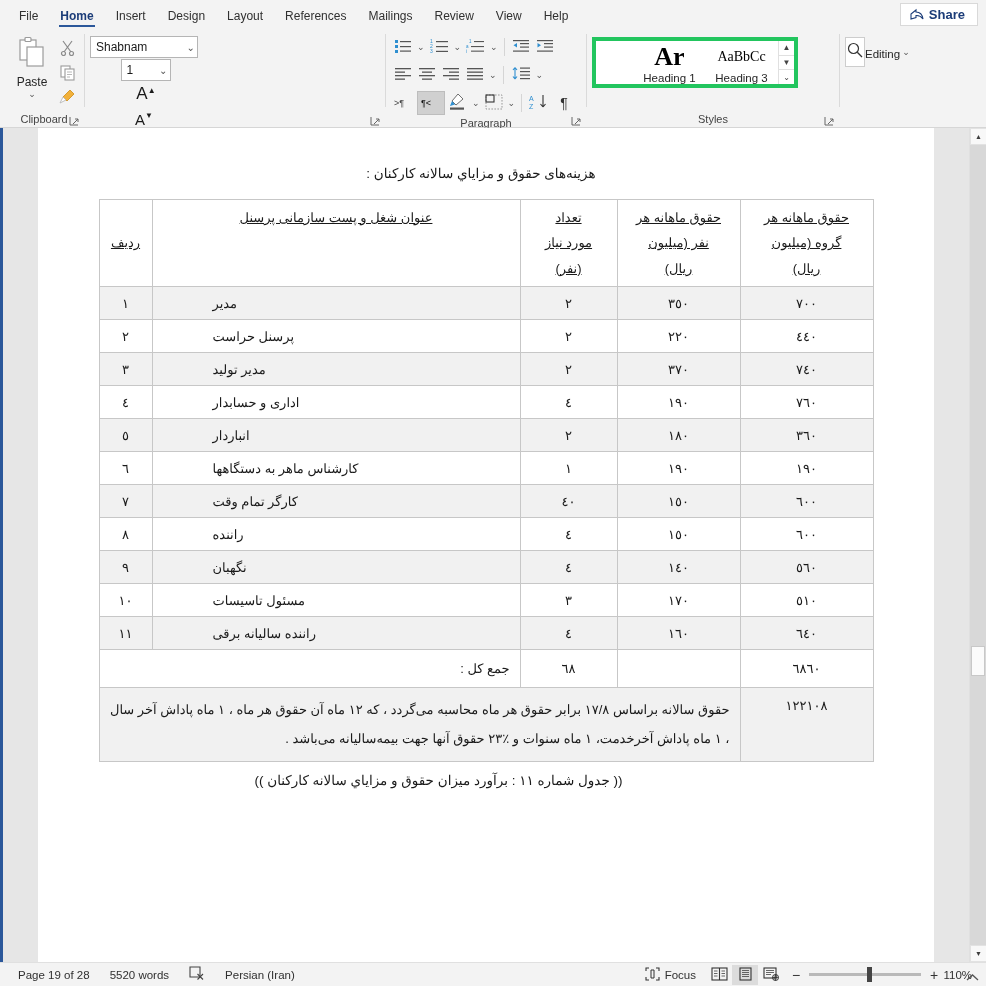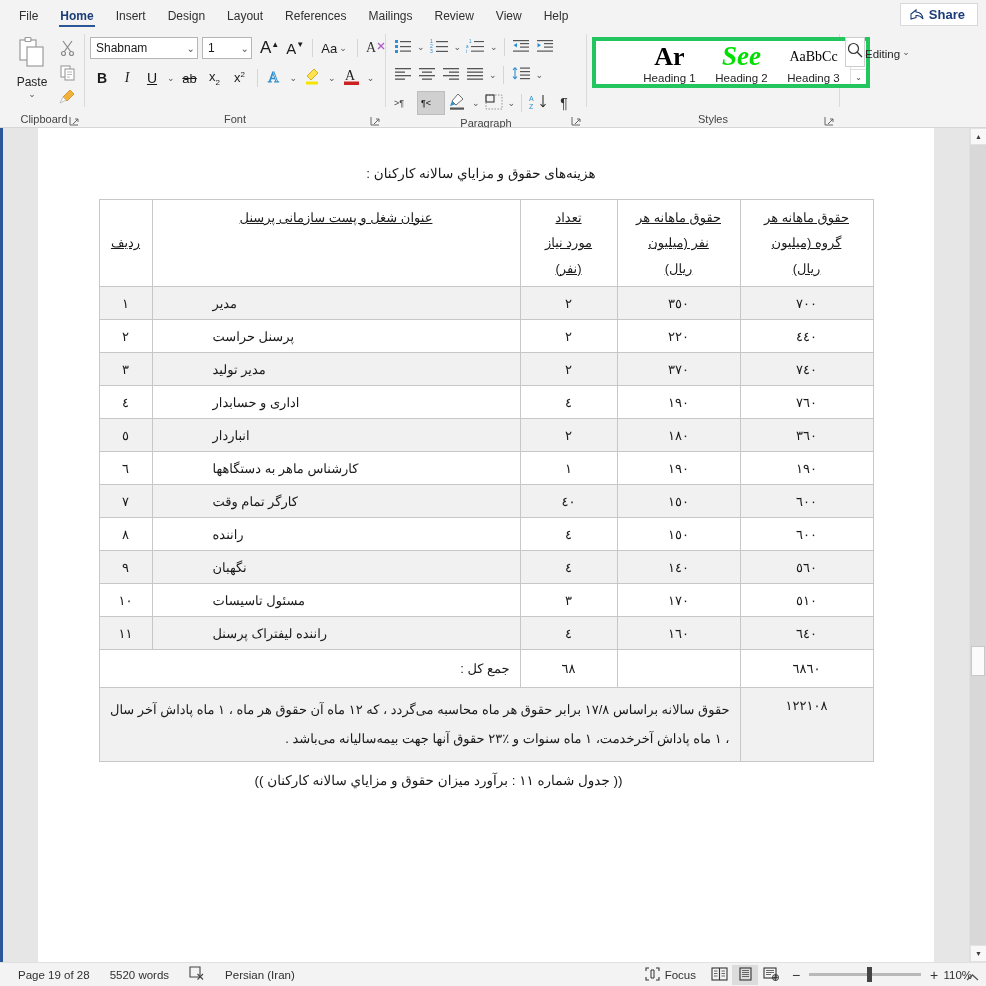--- a/index.html
+++ b/index.html
@@ -99,21 +99,21 @@
   }
   .paste-label { font-size: 12px; color: #262626; margin-top: 1px; }
   .mini-col { display: flex; flex-direction: column; gap: 3px; padding-top: 6px; }
   .mini-btn {
     width: 24px; height: 22px;
     display: flex; align-items: center; justify-content: center;
     cursor: default;
   }
 
   
-  .row { display: flex; align-items: center; gap: 1px; }
+  .row { display: flex; align-items: center; gap: 1px; flex-direction: column; }
   .font-row1 { padding-top: 4px; }
   .font-row2 { padding-top: 6px; }
   .combo {
     height: 22px; background: #fff;
     border: 1px solid #b5b5b5;
     display: flex; align-items: center;
     padding: 0 2px 0 5px;
     font-size: 12px; color: #1a1a1a;
     cursor: default;
   }
@@ -661,26 +661,20 @@
       <div class="group-sep"></div>
 
       <div class="group" style="width:252px">
         <div class="group-body">
           <div class="styles-gallery">
             <div class="style-item">
               <div class="style-prev">
                 <span style="font-family:'Liberation Serif',serif;font-size:26px;font-weight:bold;color:#000">Ar</span>
               </div>
               <div class="style-name">Heading 1</div>
-            </div>
-            <div class="style-item">
-              <div class="style-prev">
-                <span style="font-family:'Liberation Serif',serif;font-size:27px;font-style:italic;font-weight:bold;color:#00e000">See</span>
-              </div>
-              <div class="style-name">Heading 2</div>
             </div>
             <div class="style-item">
               <div class="style-prev">
                 <span style="font-family:'Liberation Serif',serif;font-size:14px;font-weight:normal;color:#000">AaBbCc</span>
               </div>
               <div class="style-name">Heading 3</div>
             </div>
             <div class="gallery-scroll">
               <div class="gs-btn">▲</div>
               <div class="gs-btn">▼</div>
@@ -821,21 +815,21 @@
               <td class="col-group">٥١٠</td>
               <td class="col-permo">١٧٠</td>
               <td class="col-count">٣</td>
               <td class="col-title">مسئول تاسیسات</td>
               <td class="col-radif">١٠</td>
             </tr>
             <tr class="shaded">
               <td class="col-group">٦٤٠</td>
               <td class="col-permo">١٦٠</td>
               <td class="col-count">٤</td>
-              <td class="col-title">راننده لیفتراک پرسنل</td>
+              <td class="col-title">راننده سالیانه برقی</td>
               <td class="col-radif">١١</td>
             </tr>
 
             <tr class="total">
               <td class="col-group">٦٨٦٠</td>
               <td class="col-permo"></td>
               <td class="col-count">٦٨</td>
               <td class="col-title" colspan="2">جمع کل :</td>
             </tr>
 

